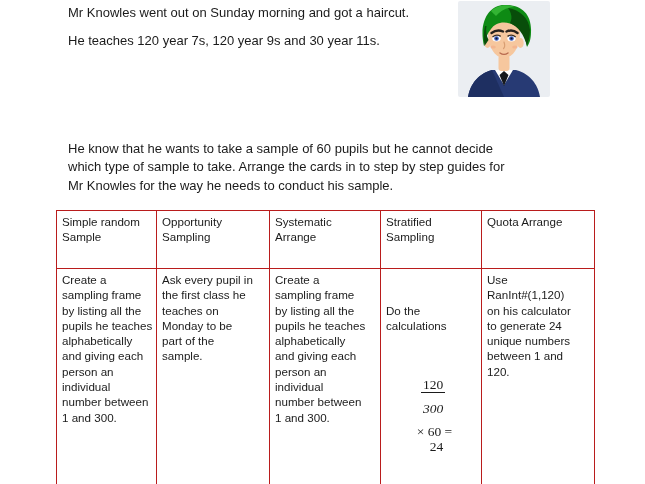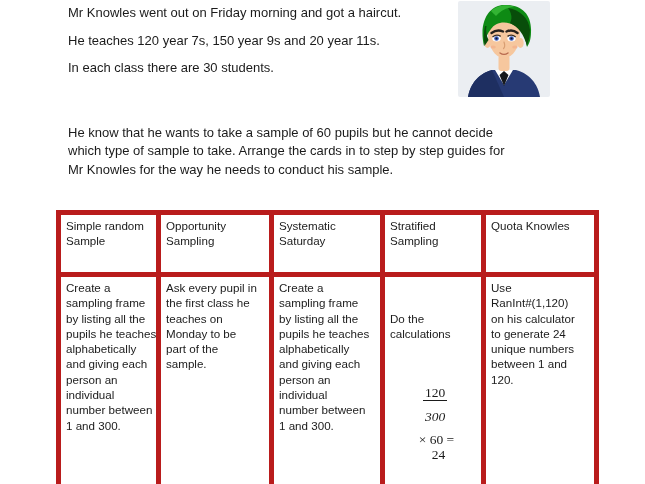--- a/index.html
+++ b/index.html
@@ -4,32 +4,32 @@
 <style>
   html,body{margin:0;padding:0;}
   body{
     width:645px;height:484px;overflow:hidden;position:relative;
     background:#ffffff;color:#1b1b1b;
     font-family:"Liberation Sans",sans-serif;
   }
   .intro{position:absolute;left:68px;top:6px;}
   .intro p{margin:0 0 14px 0;font-size:13px;line-height:13.6px;white-space:pre;}
   .task-para{
-    position:absolute;left:68px;top:124px;
+    position:absolute;left:68px;top:140px;
     font-size:13px;line-height:18.4px;white-space:pre;
   }
   .avatar-box{position:absolute;left:458px;top:1px;width:92px;height:96px;}
   .avatar-box svg{display:block;width:92px;height:96px;}
 
   table.cards{
     position:absolute;left:56px;top:210px;
     border-collapse:collapse;table-layout:fixed;width:538px;
   }
   table.cards td{
-    border:5px solid #b91c1c;vertical-align:top;
+    border:1px solid #b91c1c;vertical-align:top;
     padding:3px 2px 3px 5px;
     font-size:11.6px;line-height:15.3px;
     white-space:pre;overflow:hidden;
   }
   tr.hdr td{height:51px;}
   tr.row2 td{height:181px;}
 
   .eq{
     display:flex;align-items:center;margin:13px 0 0 1px;
     font-family:"Liberation Serif",serif;font-size:13.5px;line-height:1.12;
@@ -39,23 +39,22 @@
   .frac{display:inline-block;text-align:center;}
   .frac .num{display:block;padding:0 2px;}
   .frac .den{display:block;border-top:1px solid #1b1b1b;padding:8px 2px;font-style:italic;}
   .eq .op{margin-left:3px;font-family:Liberation Serif, serif;}
   .eq .res{margin-left:7px;font-family:Liberation Serif, serif;}
 </style>
 </head>
 <body>
 
 <div class="intro">
-  <p>Mr Knowles went out on Friday morning and got a haircut.</p>
-  <p>He teaches 120 year 7s, 150 year 9s and 20 year 11s.</p>
-  <p>In each class there are 30 students.</p>
+  <p>Mr Knowles went out on Sunday morning and got a haircut.</p>
+  <p>He teaches 120 year 7s, 120 year 9s and 30 year 11s.</p>
 </div>
 
 <div class="avatar-box">
   <svg viewBox="0 0 92 96">
     <rect x="0" y="0" width="92" height="96" rx="2" fill="#ebeef2"></rect>
 
     <path d="M10,96 C13,78 26,71 34,69 L58,69 C66,71 79,78 82,96 Z" fill="#273a74"></path>
     <path d="M34,69 L46,96 L10,96 C13,78 26,71 34,69 Z" fill="#1e2f61"></path>
 
     <polygon points="37,69 46,84 55,69" fill="#ffffff"></polygon>
@@ -105,24 +104,24 @@
       <col style="width:101px">
       <col style="width:113px">
   </colgroup>
   <tbody>
       <tr class="hdr">
     <td>Simple random
 Sample</td>
     <td>Opportunity
 Sampling</td>
     <td>Systematic
-Saturday</td>
+Arrange</td>
     <td>Stratified
 Sampling</td>
-    <td>Quota Knowles</td>
+    <td>Quota Arrange</td>
   </tr>
   <tr class="row2">
     <td>Create a
 sampling frame
 by listing all the
 pupils he teaches
 alphabetically
 and giving each
 person an
 individual

